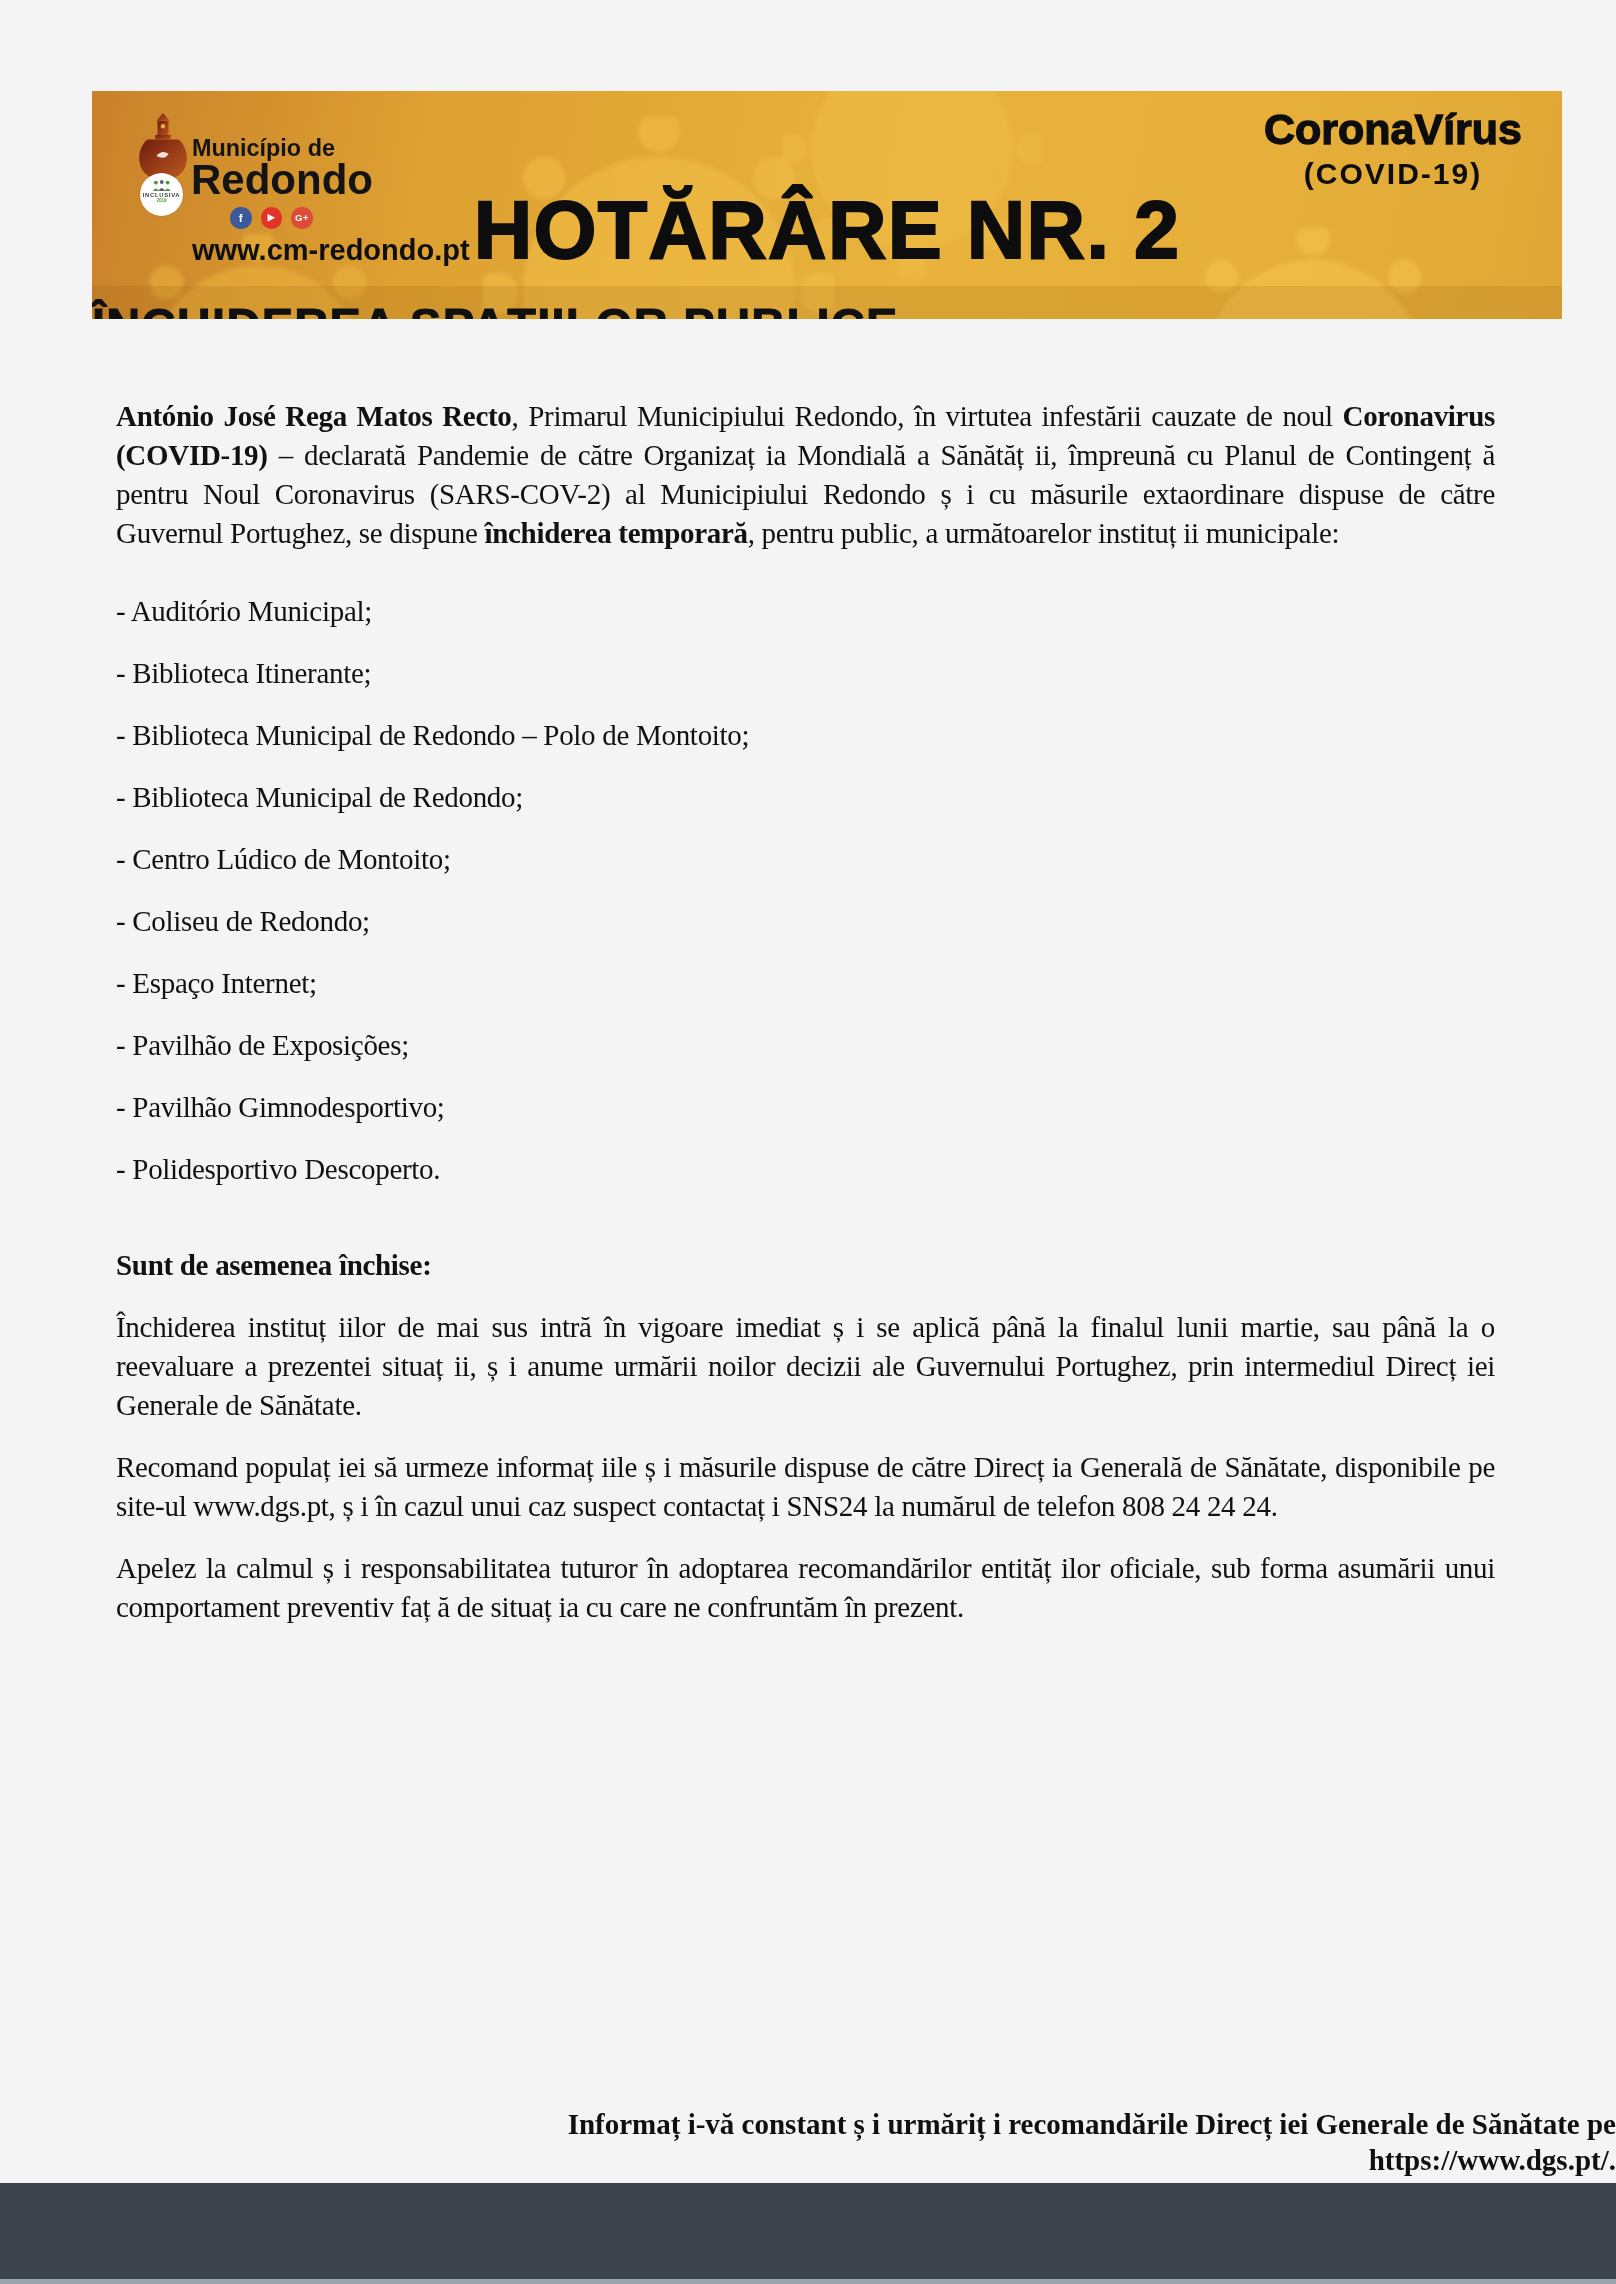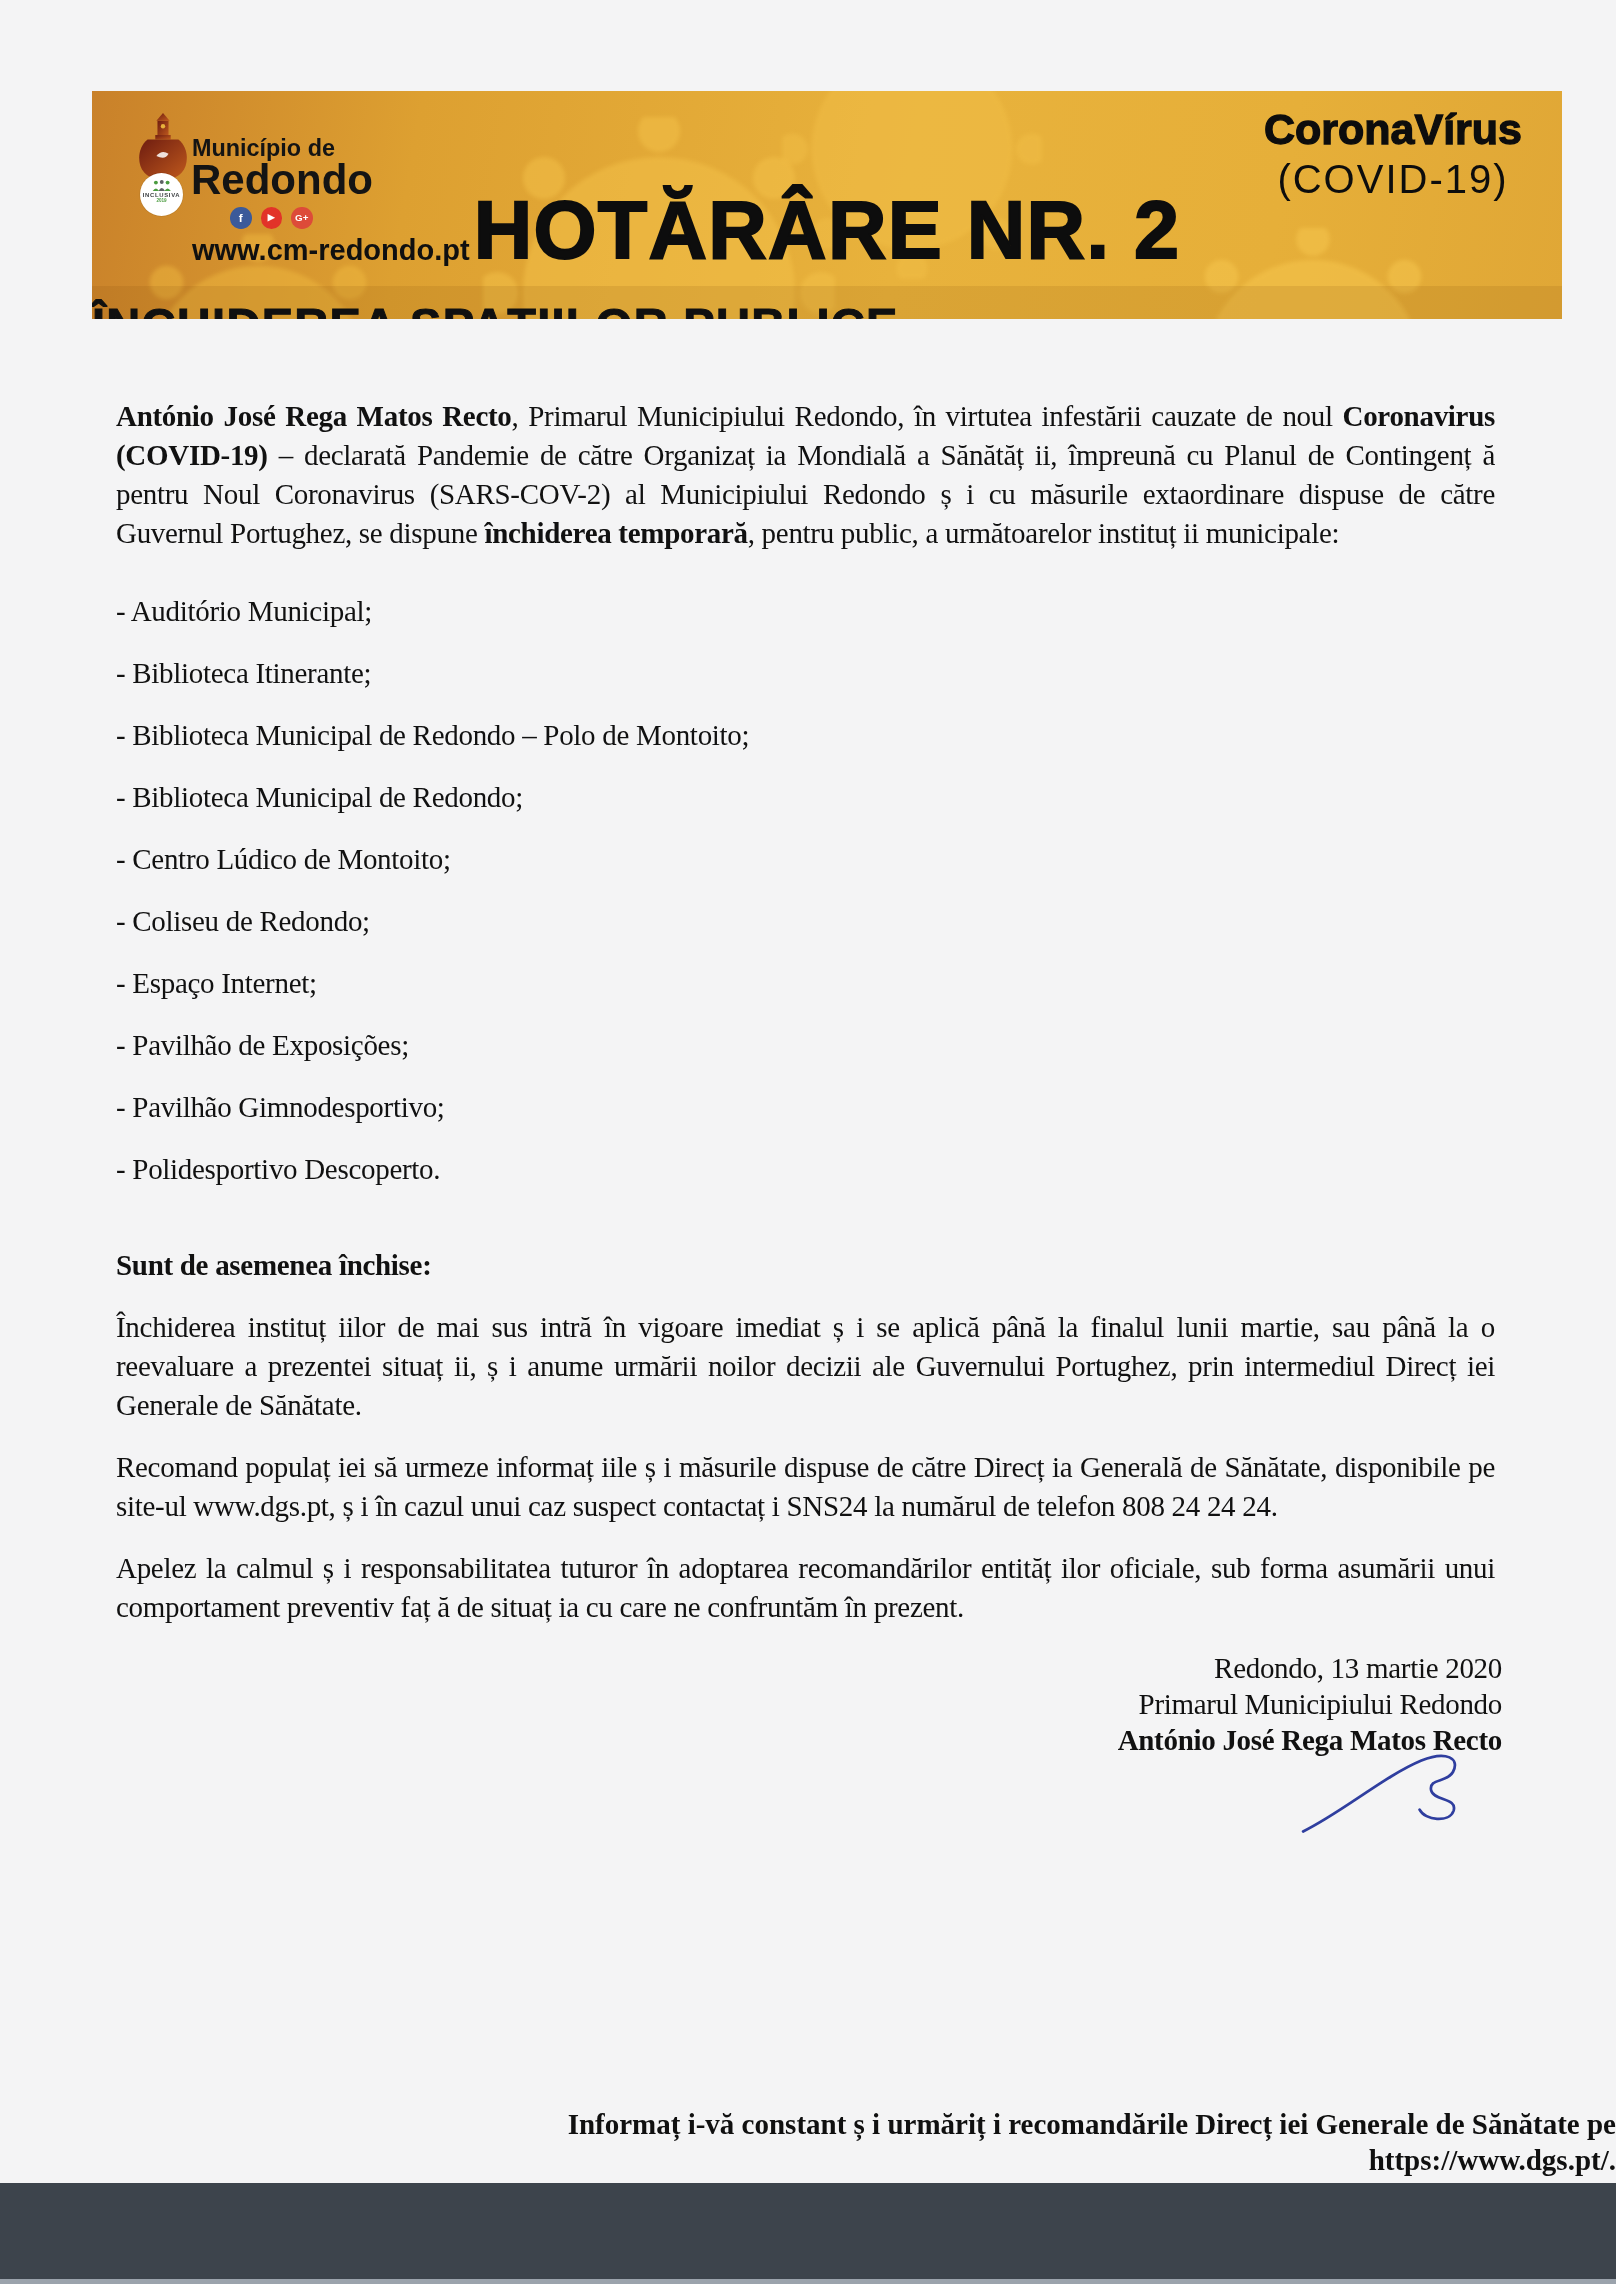--- a/index.html
+++ b/index.html
@@ -24,21 +24,21 @@
     letter-spacing:1.3px; color:#0d0d0d; -webkit-text-stroke:2px #0d0d0d;
   }
   .banner-subtitle{
     position:absolute; left:0; right:0; top:210px; margin:0; text-align:left;
     font-family:"Liberation Sans",sans-serif; font-weight:700; font-size:47px; line-height:1;
     letter-spacing:1.3px; color:#101010; -webkit-text-stroke:1px #101010;
   }
   .brand{position:absolute; right:40px; top:17px; text-align:center;
     font-family:"Liberation Sans",sans-serif; color:#0d0d0d;}
   .brand-title{font-weight:800; font-size:43px; line-height:1; -webkit-text-stroke:1.3px #0d0d0d;}
-  .brand-sub{font-weight:400; font-size:40px; line-height:1; letter-spacing:2px; margin-top:7.8px;}
+  .brand-sub{font-weight:700; font-size:30px; line-height:1; letter-spacing:2px; margin-top:7.8px;}
   
   .crest{position:absolute; left:43px; top:21.5px; width:56px; height:69px;}
   .logo-muni{position:absolute; left:100px; top:46px;
     font-family:"Liberation Sans",sans-serif; font-weight:600; font-size:23.4px; line-height:1; color:#141414;}
   .logo-red{position:absolute; left:99px; top:68px;
     font-family:"Liberation Sans",sans-serif; font-weight:800; font-size:42px; line-height:1; color:#141414;}
   .social-row{position:absolute; left:138px; top:116px; display:flex; gap:9px;}
   .soc{width:21.5px; height:21.5px; border-radius:50%; color:#fff; display:flex;
     align-items:center; justify-content:center;
     font-family:"Liberation Sans",sans-serif; font-weight:700; font-size:11.7px; line-height:1;}
@@ -191,28 +191,20 @@
 
     <p class="para heading">Sunt de asemenea închise:</p>
 
     <div>
       </div>
 
     <p class="para">Închiderea instituț iilor de mai sus intră în vigoare imediat ș i se aplică până la finalul lunii martie, sau până la o reevaluare a prezentei situaț ii, ș i anume urmării noilor decizii ale Guvernului Portughez, prin intermediul Direcț iei Generale de Sănătate.</p>
     <p class="para">Recomand populaț iei să urmeze informaț iile ș i măsurile dispuse de către Direcț ia Generală de Sănătate, disponibile pe site-ul www.dgs.pt, ș i în cazul unui caz suspect contactaț i SNS24 la numărul de telefon 808 24 24 24.</p>
     <p class="para">Apelez la calmul ș i responsabilitatea tuturor în adoptarea recomandărilor entităț ilor oficiale, sub forma asumării unui comportament preventiv faț ă de situaț ia cu care ne confruntăm în prezent.</p>
 
-    <div class="signature">
-      <div>Redondo, 13 martie 2020</div>
-      <div>Primarul Municipiului Redondo</div>
-      <div class="sig-name">António José Rega Matos Recto</div>
-      <svg class="scribble" viewBox="0 0 300 160">
-        <path d="M15,150 C80,118 150,58 210,33 C252,16 274,30 262,52 C252,70 222,62 226,82 C230,100 270,94 263,116 C256,136 216,132 207,114" fill="none" stroke="#2f3e9f" stroke-width="4.5" stroke-linecap="round"></path>
-      </svg>
-    </div>
   </main>
 
   <div class="footer-note">
     <div>Informaț i-vă constant ș i urmăriț i recomandările Direcț iei Generale de Sănătate pe</div>
     <div>https://www.dgs.pt/.</div>
   </div>
 
   <div class="bottom-bar"></div>
 </div>
 

